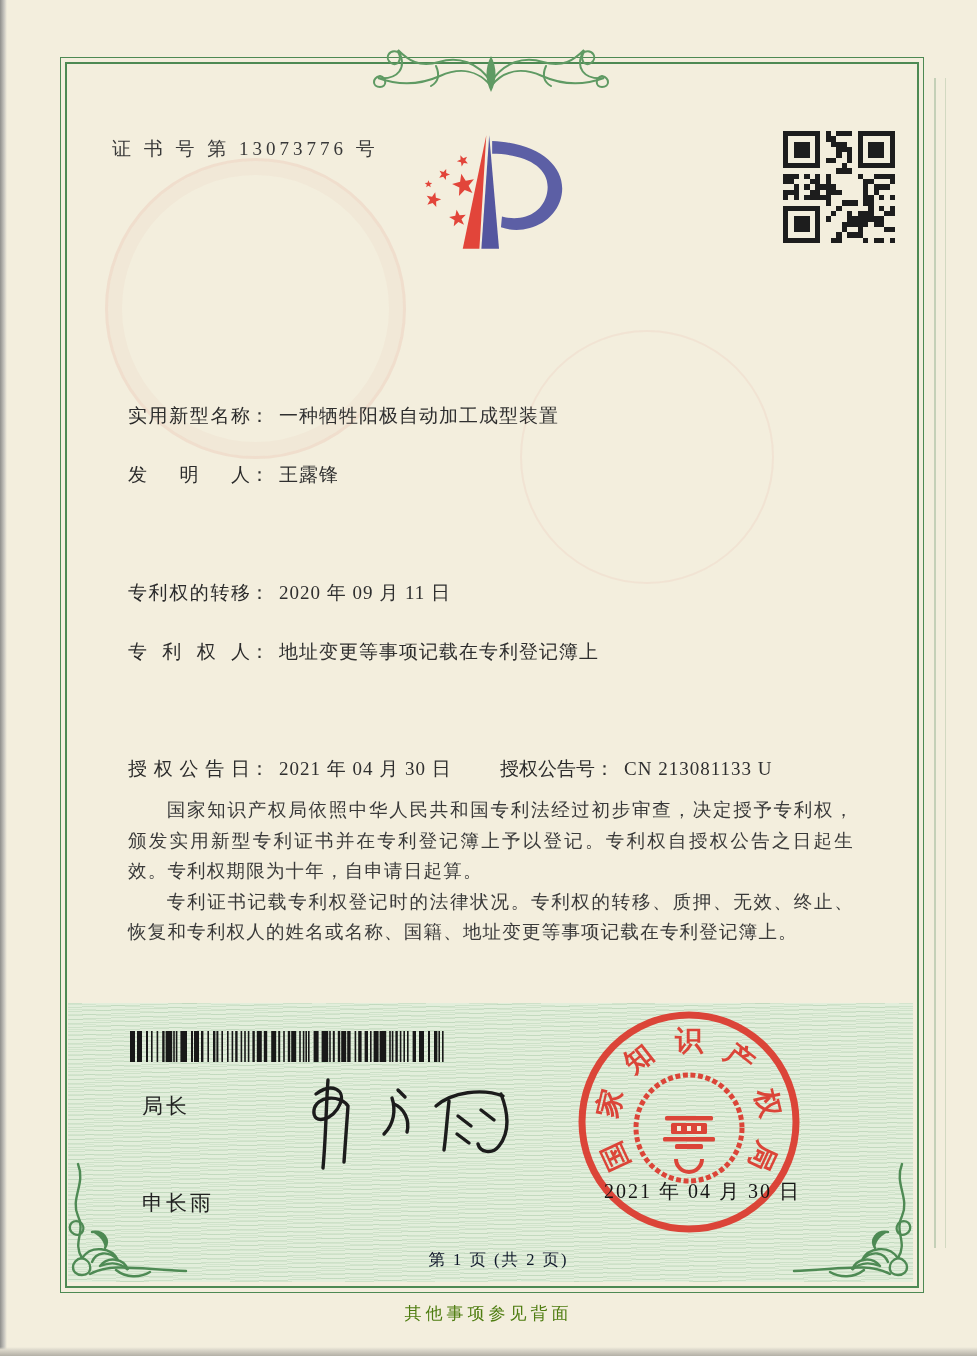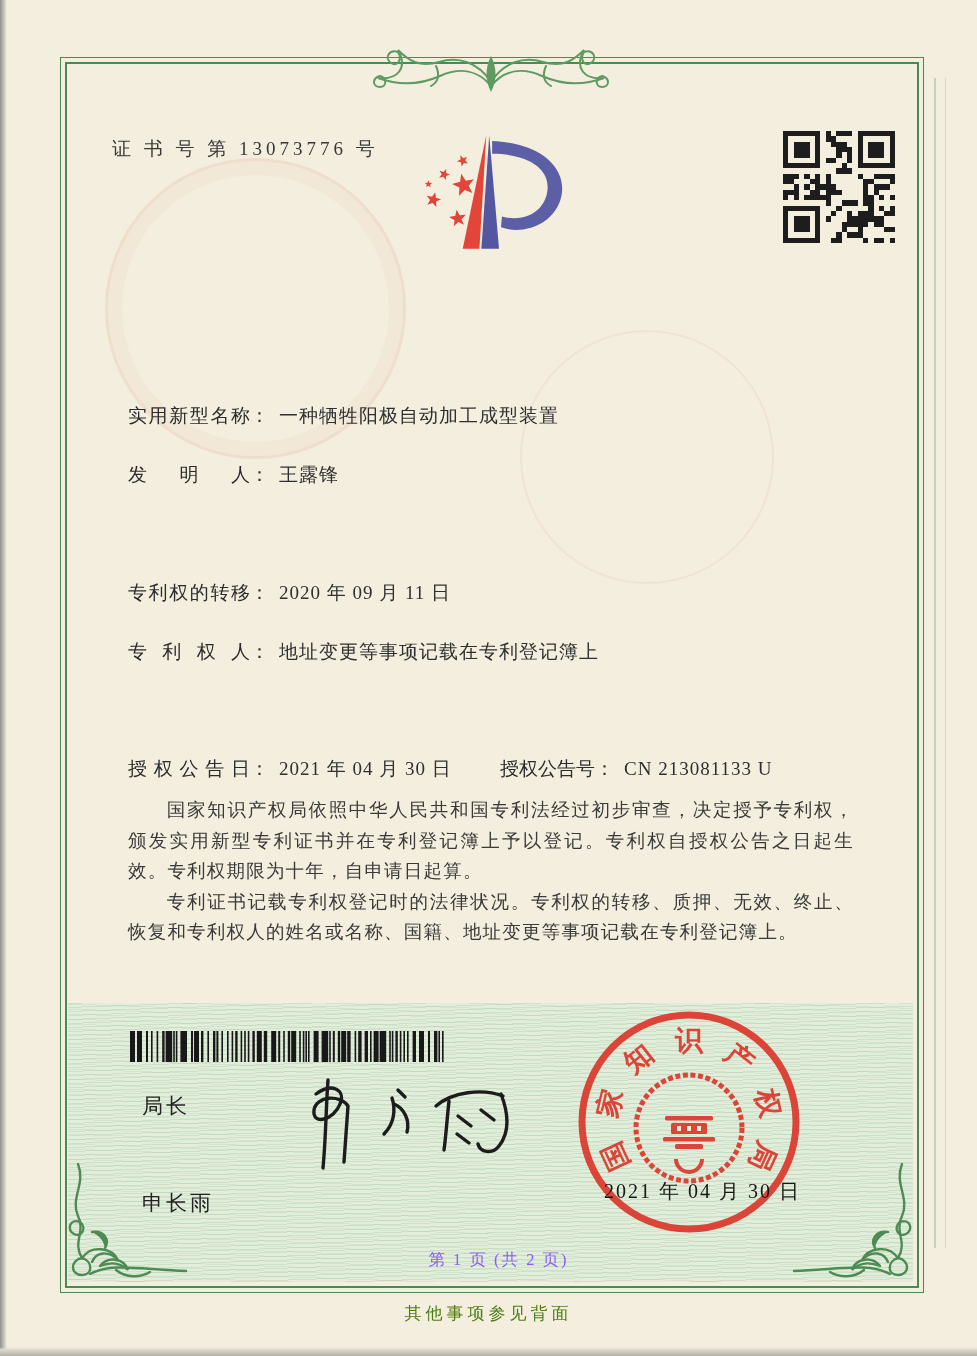--- a/index.html
+++ b/index.html
@@ -46,21 +46,21 @@
   .barcode{position:absolute;left:128px;top:1031px;width:322px;height:31px;}
   .sig-title{position:absolute;left:142px;top:1092px;font-size:21px;letter-spacing:3px;color:#222;}
   .sig-name{position:absolute;left:142px;top:1189px;font-size:21px;letter-spacing:3px;color:#222;}
   .signature{position:absolute;left:286px;top:1074px;width:240px;height:104px;}
   .seal{position:absolute;left:575px;top:1008px;width:228px;height:228px;opacity:.93;}
   .seal-char{font-size:28px;font-weight:bold;fill:#dc392d;text-anchor:middle;
     font-family:"Liberation Serif","DejaVu Serif",serif;}
   .seal-date{position:absolute;left:604px;top:1178px;font-size:20px;letter-spacing:2px;
     color:#161616;z-index:5;}
   .page-info{position:absolute;left:0;right:0;top:1249px;text-align:center;
-    font-size:16.5px;letter-spacing:2px;color:#8b5cf6;z-index:2;margin-left:20px;}
+    font-size:16.5px;letter-spacing:2px;color:#0f172a;z-index:2;margin-left:20px;}
   .back-note{position:absolute;left:0;right:0;top:1302px;text-align:center;
     font-size:17px;letter-spacing:4px;color:#4d7c0f;}
   .flourish-top{position:absolute;left:340px;top:36px;width:302px;height:70px;}
   .corner-bl{position:absolute;left:56px;top:1162px;width:132px;height:132px;}
   .corner-br{position:absolute;left:792px;top:1162px;width:132px;height:132px;transform:scaleX(-1);}
 </style>
 </head>
 <body>
 
 <div id="page">

